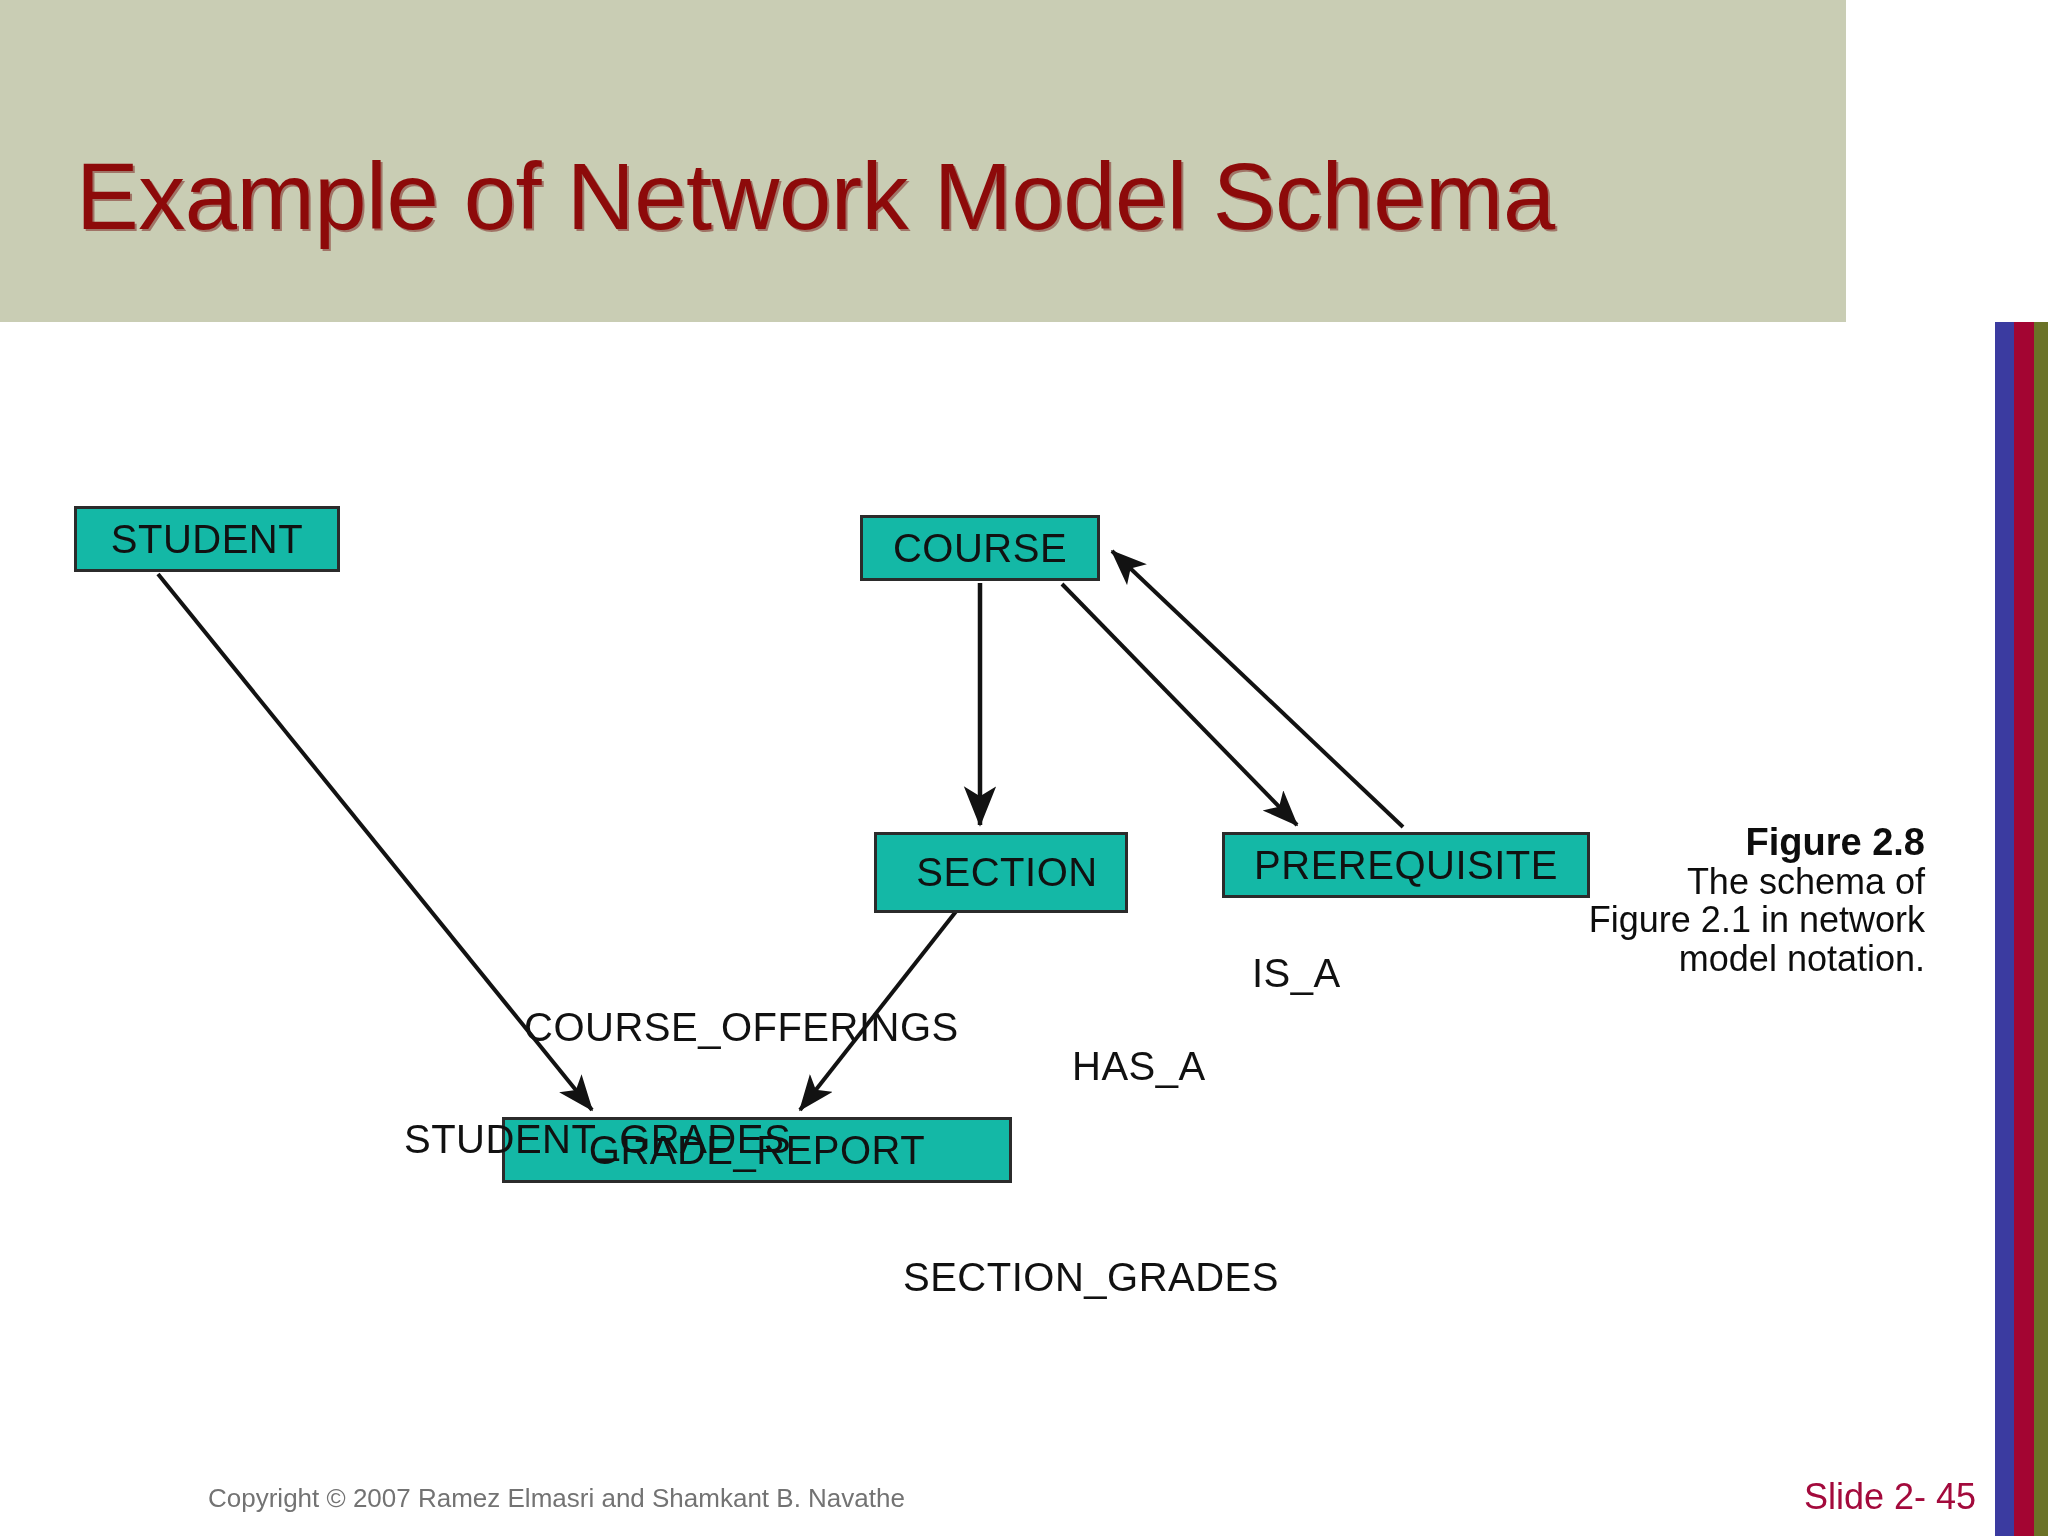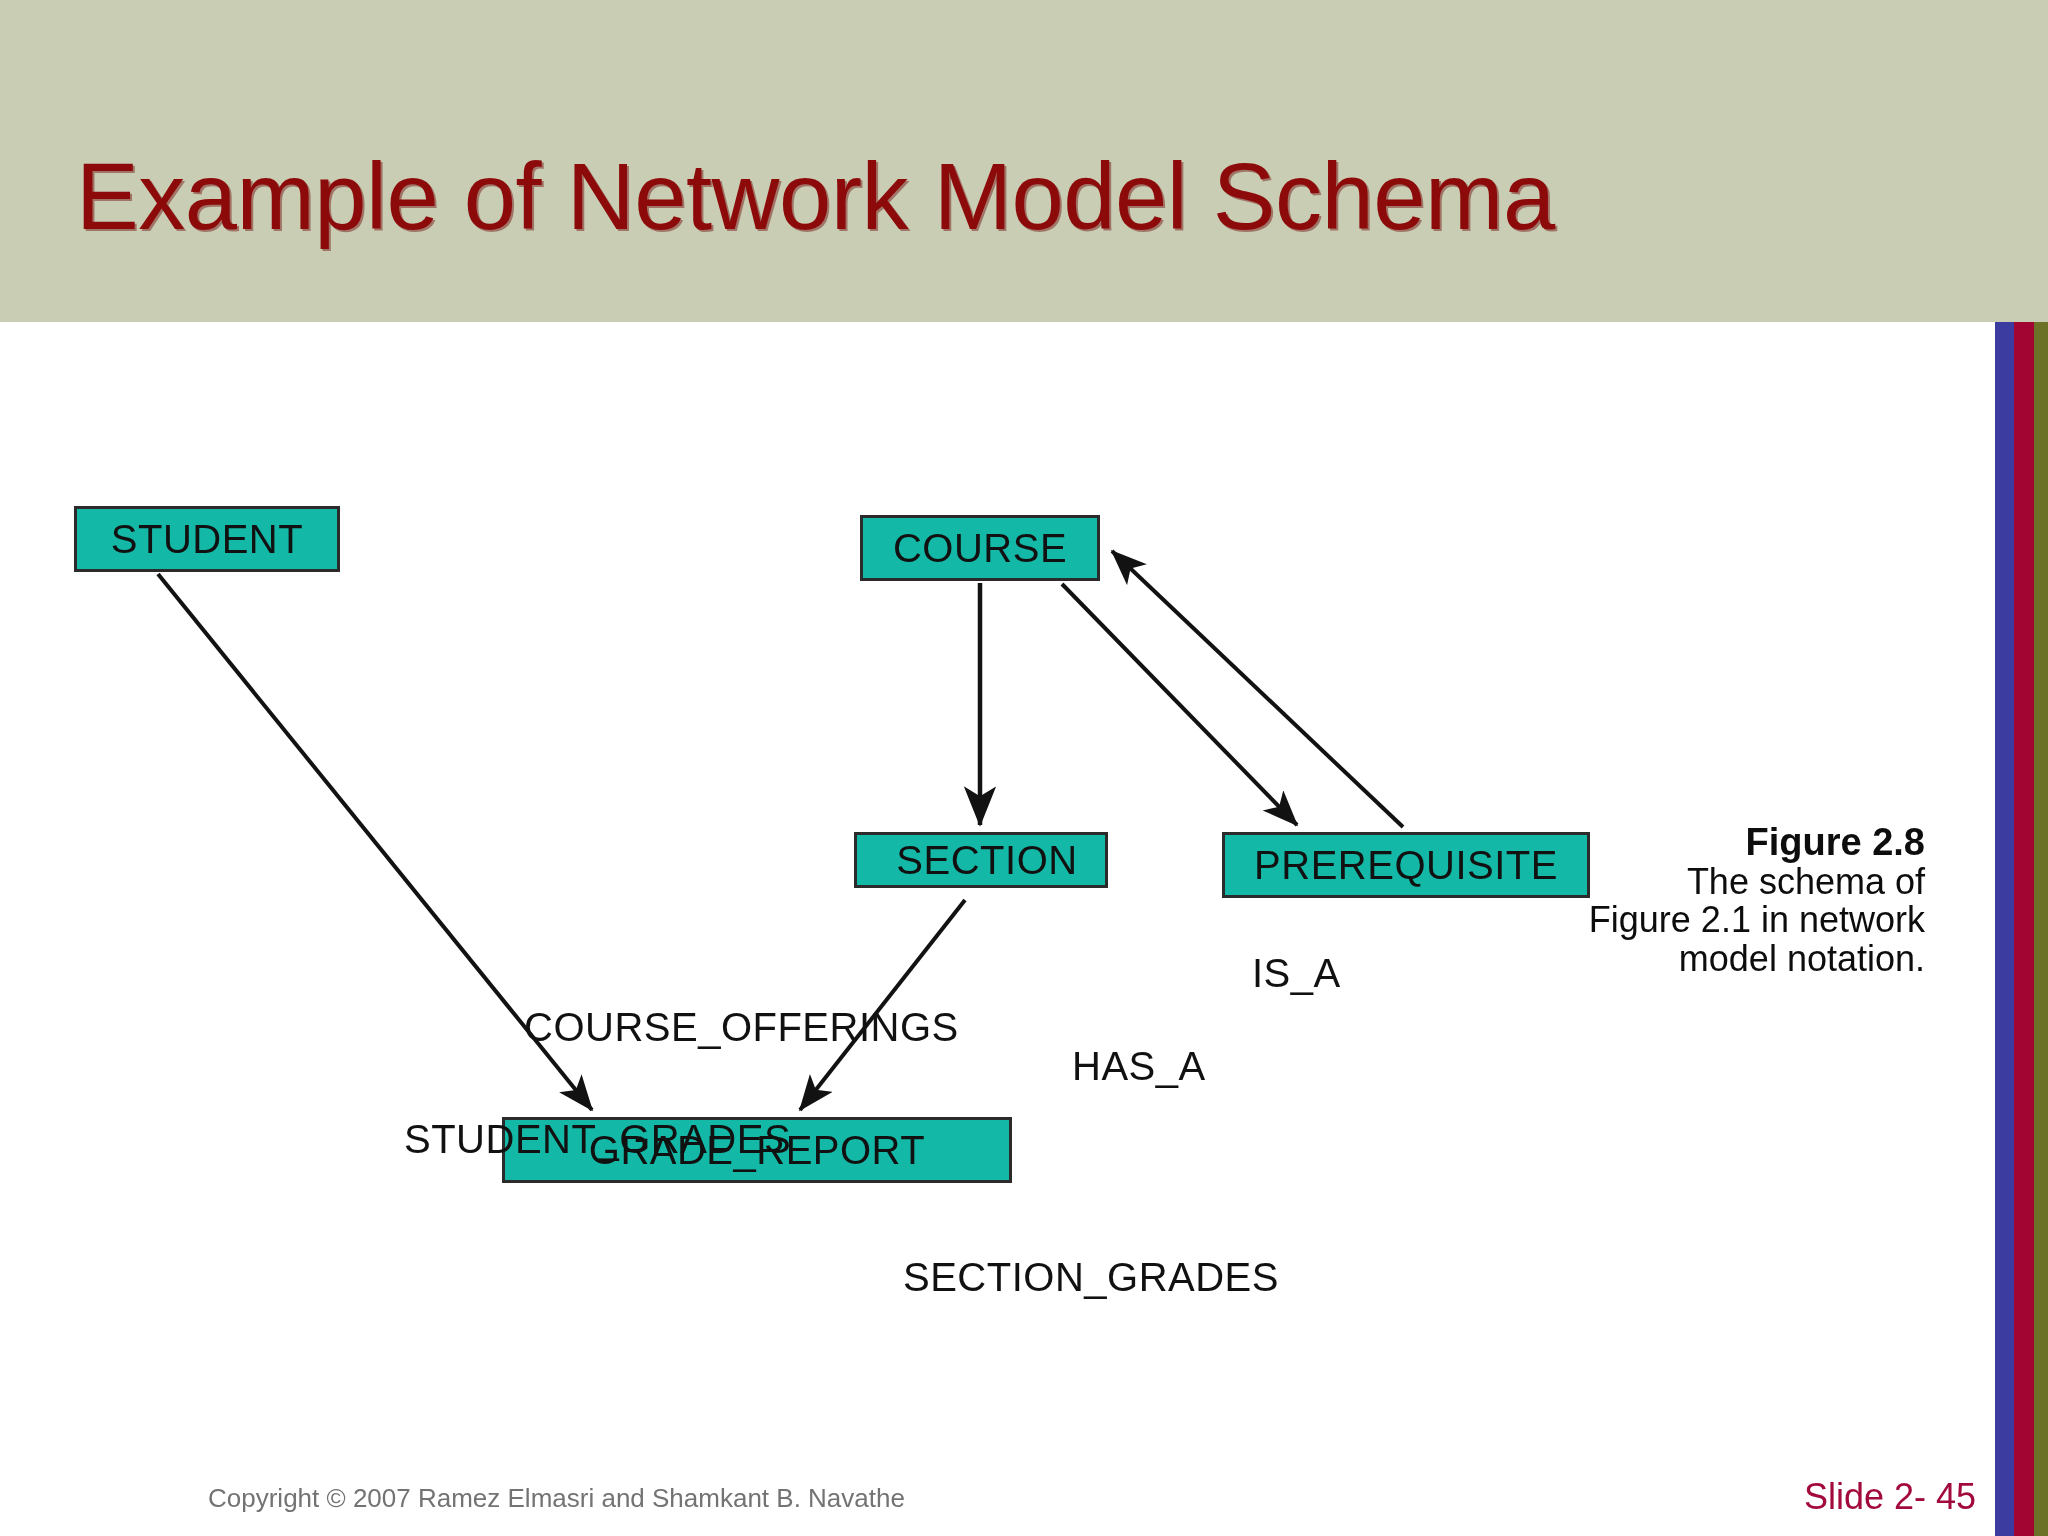--- a/index.html
+++ b/index.html
@@ -13,23 +13,24 @@
     position: relative;
     overflow: hidden;
     font-family: "Liberation Sans", sans-serif;
   }
 
   
   #header-band {
     position: absolute;
     left: 0;
     top: 0;
-    width: 2048px;
+    width: 1812px;
     height: 322px;
     background: #c9cdb4;
+    padding-left: 34px;
   }
   #slide-title {
     position: absolute;
     left: 76px;
     top: 150px;
     font-size: 94px;
     line-height: 1.0;
     font-weight: normal;
     color: #8d0a0a;
     letter-spacing: -0.5px;
@@ -76,21 +77,21 @@
     align-items: center;
     justify-content: center;
     font-size: 40px;
     color: #111111;
     letter-spacing: 0.5px;
     white-space: nowrap;
     z-index: 3;
   }
   #box-student     { left: 74px;  top: 184px; width: 266px; height: 66px; }
   #box-course      { left: 860px; top: 193px; width: 240px; height: 66px; }
-  #box-section     { left: 854px; top: 510px; width: 254px; height: 56px; padding-left: 12px; }
+  #box-section     { left: 874px; top: 510px; width: 254px; height: 81px; padding-left: 12px; }
   #box-prerequisite{ left: 1222px;top: 510px; width: 368px; height: 66px; }
   #box-gradereport { left: 502px; top: 795px; width: 510px; height: 66px; align-items: center; }
 
   
   .rel-label {
     position: absolute;
     font-size: 40px;
     color: #111111;
     white-space: nowrap;
     letter-spacing: 0.5px;

